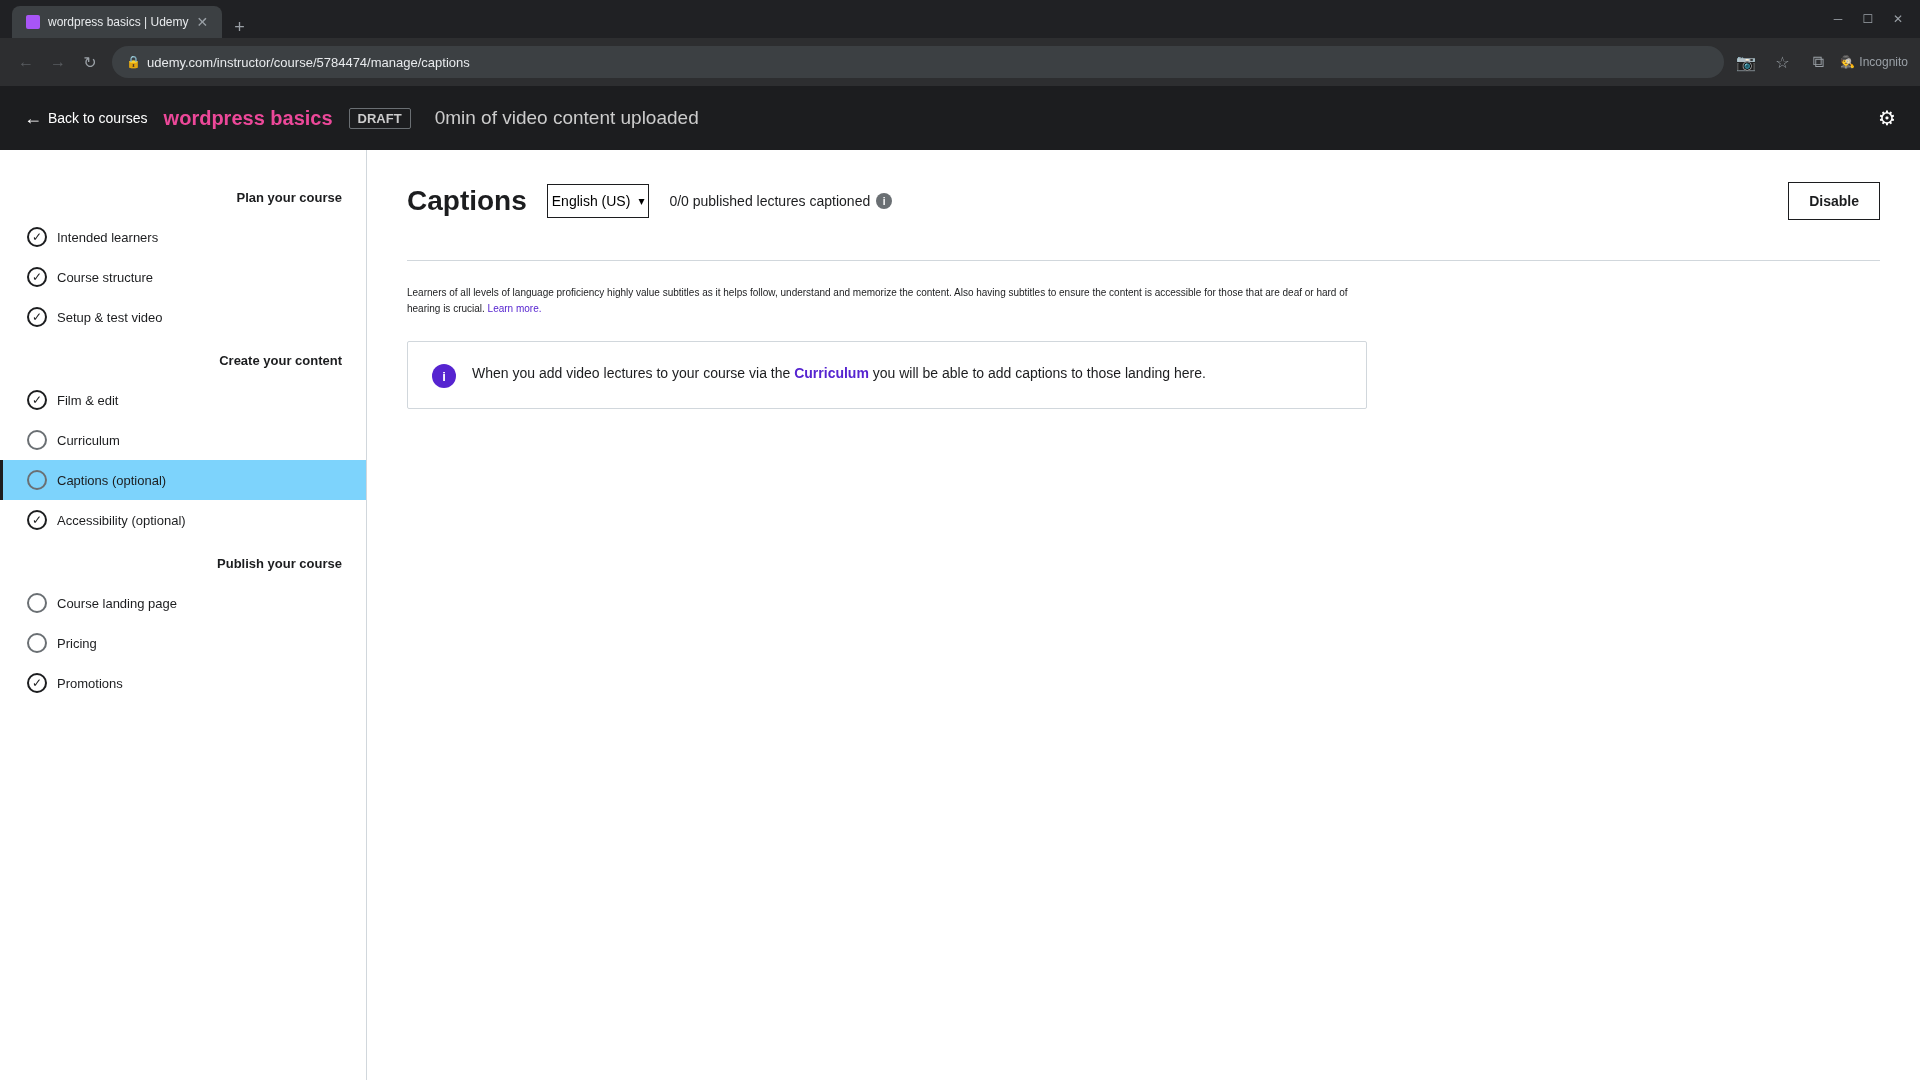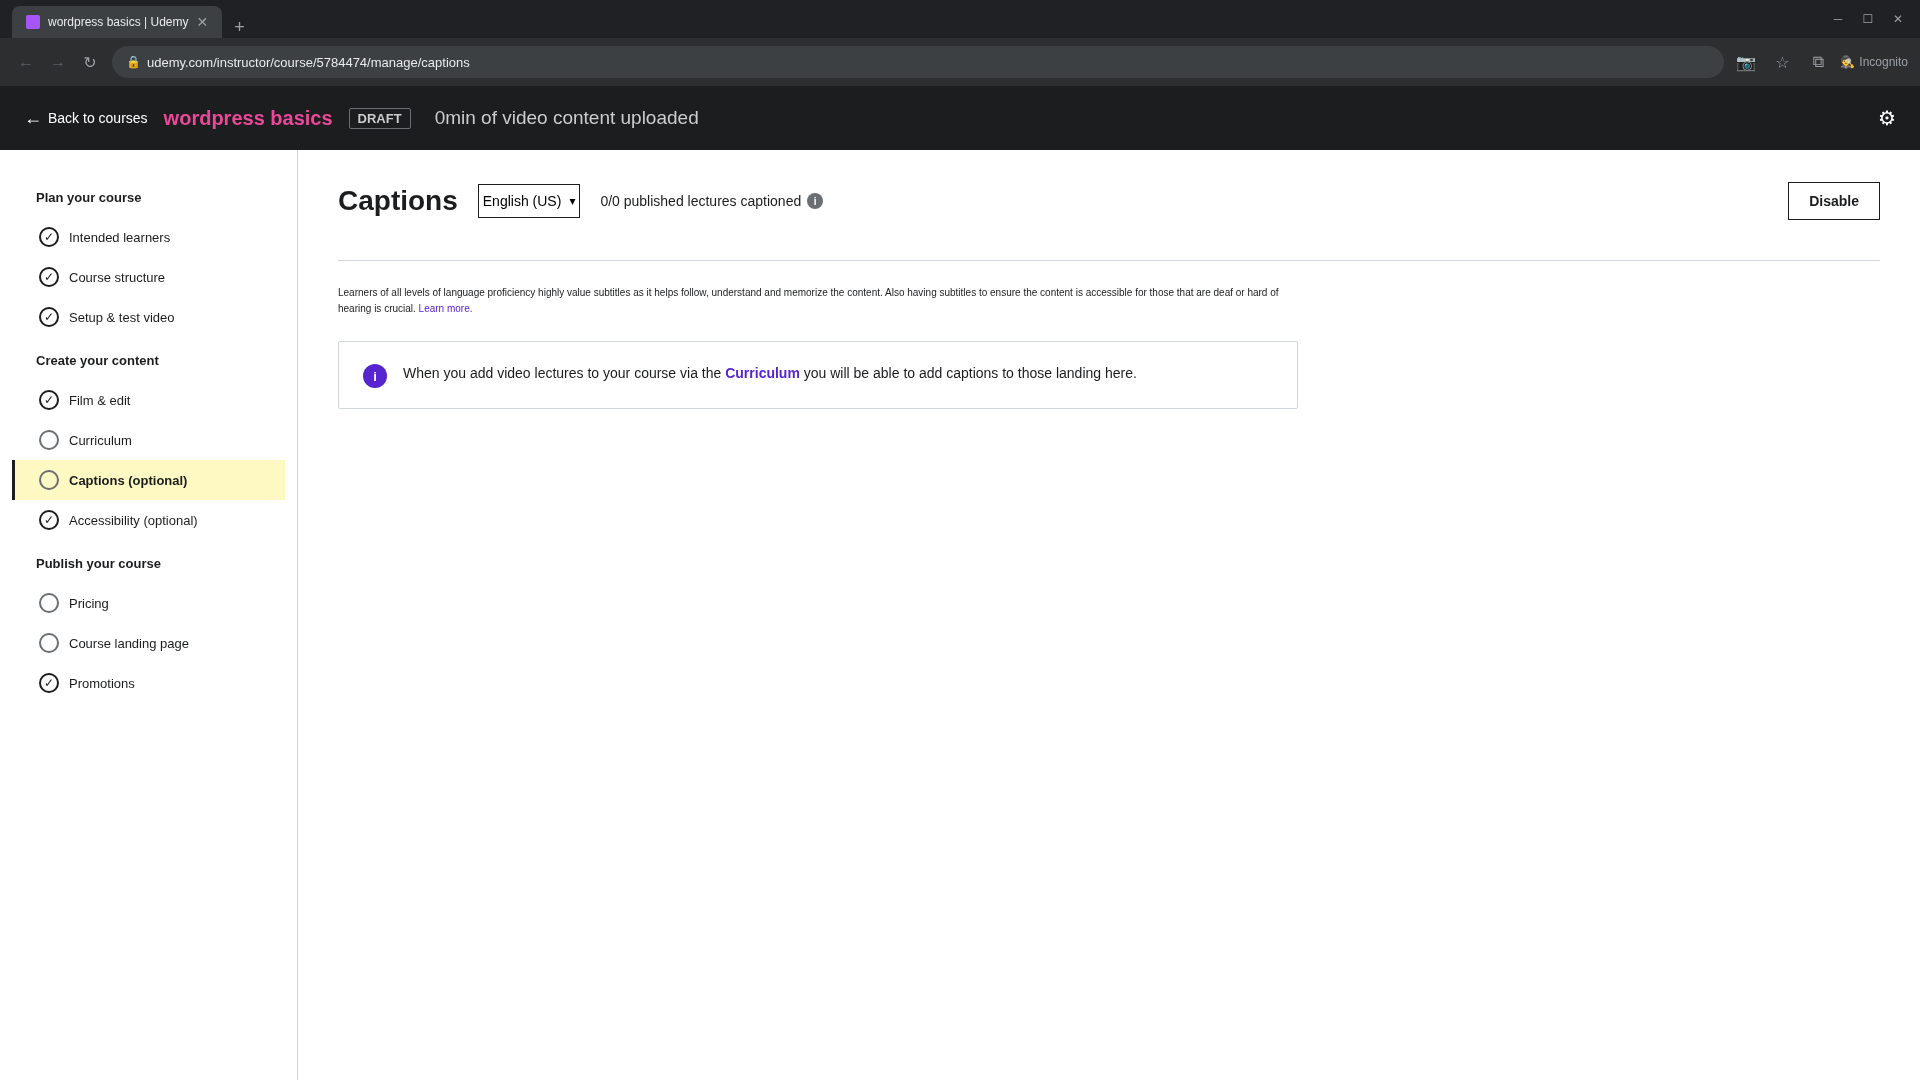--- a/index.html
+++ b/index.html
@@ -131,25 +131,26 @@
 
     
     .app-body {
       display: flex;
       min-height: calc(1080px - 48px - 38px - 64px);
       background: #fff;
     }
 
     
     .sidebar {
-      width: 298px;
+      width: 367px;
       background: #fff;
       border-right: 1px solid #d1d7dc;
-      padding: 24px 12px;
+      padding: 24px 0;
       flex-shrink: 0;
+      text-align: right;
     }
     .sidebar-section-title {
       font-size: 13px;
       font-weight: 700;
       color: #1c1d1f;
       padding: 8px 24px;
       margin-top: 8px;
       margin-bottom: 4px;
     }
     .sidebar-item {
@@ -157,22 +158,22 @@
       align-items: center;
       gap: 10px;
       padding: 10px 24px;
       cursor: pointer;
       font-size: 13px;
       color: #1c1d1f;
       border-left: 3px solid transparent;
     }
     .sidebar-item.active {
       border-left: 3px solid #1c1d1f;
-      background: #fef9c3;
-      font-weight: 700;
+      background: #7dd3fc;
+      font-weight: 400;
     }
     .check-icon {
       width: 20px; height: 20px;
       border-radius: 50%;
       display: flex; align-items: center; justify-content: center;
       flex-shrink: 0;
       font-size: 12px;
     }
     .check-icon.completed {
       border: 2px solid #1c1d1f;
@@ -366,25 +367,25 @@
       </div>
       <div class="sidebar-item">
         <div class="check-icon completed">✓</div>
         <span>Accessibility (optional)</span>
       </div>
 
       <div class="sidebar-section-title">Publish your course</div>
 
       <div class="sidebar-item">
         <div class="check-icon empty"></div>
+        <span>Course landing page</span>
+      </div>
+      <div class="sidebar-item">
+        <div class="check-icon empty"></div>
         <span>Pricing</span>
-      </div>
-      <div class="sidebar-item">
-        <div class="check-icon empty"></div>
-        <span>Course landing page</span>
       </div>
       <div class="sidebar-item">
         <div class="check-icon completed">✓</div>
         <span>Promotions</span>
       </div>
     </nav>
 
     <main class="main-content">
       <div class="captions-header">
         <h1 class="captions-title">Captions</h1>

